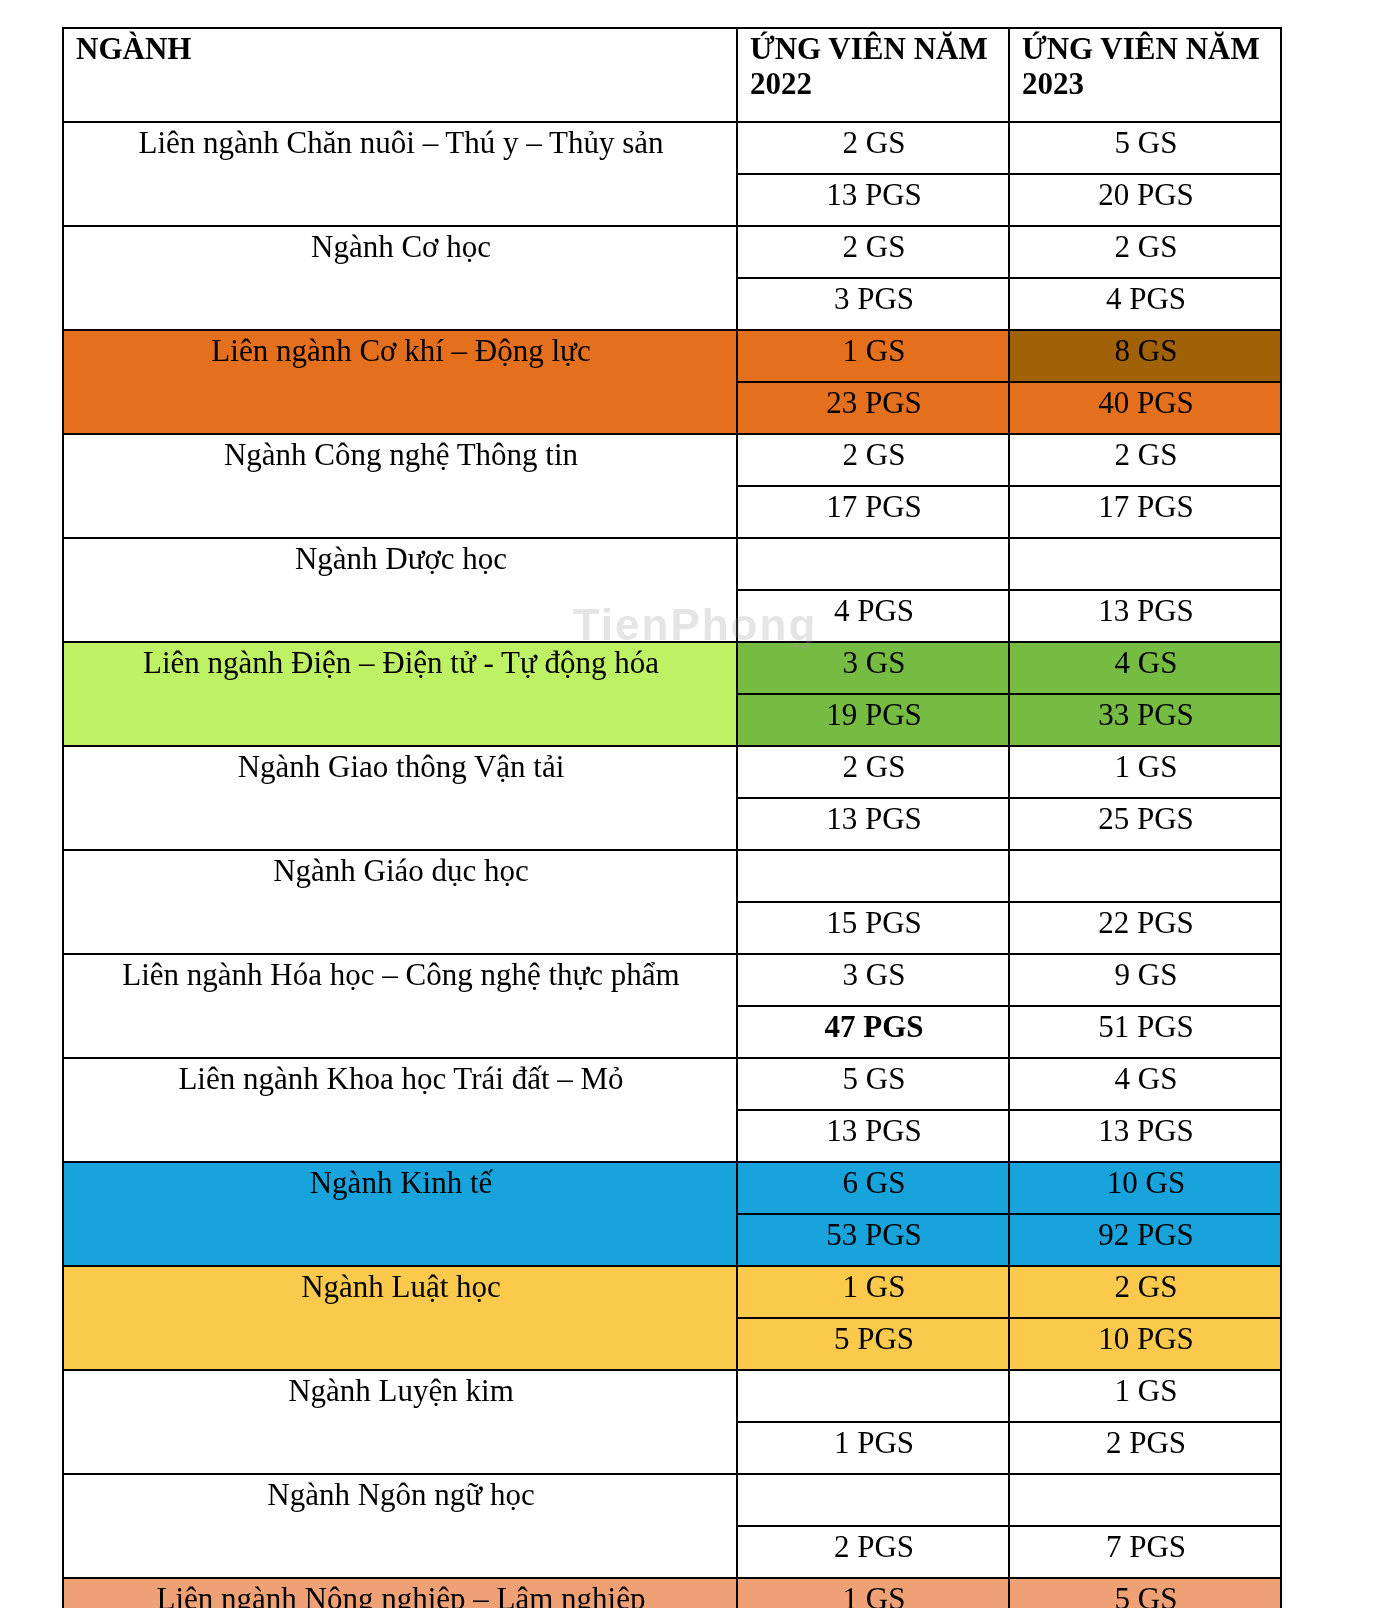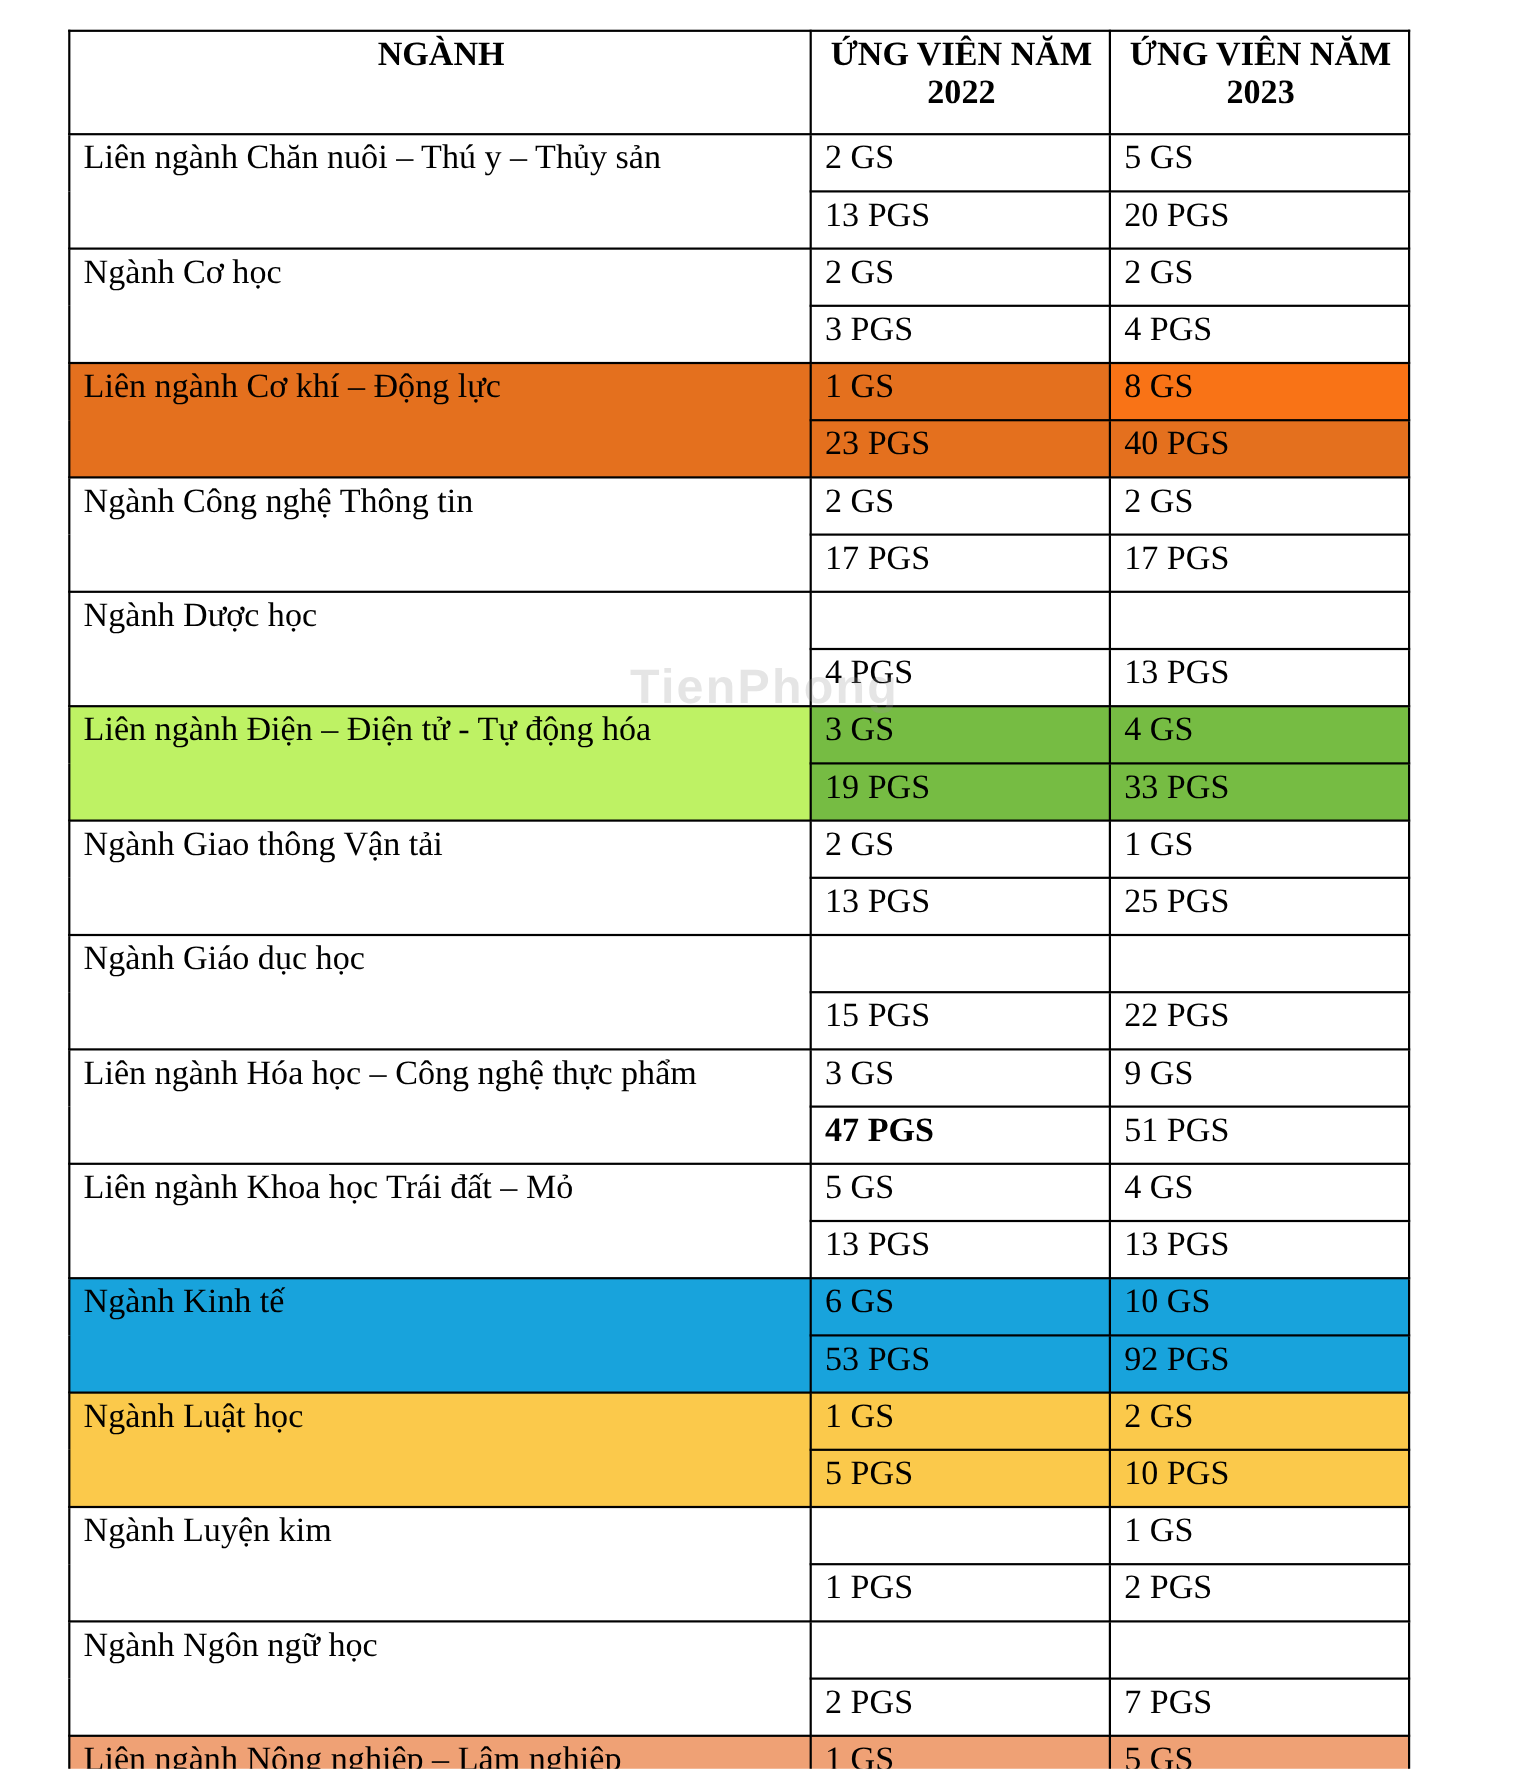--- a/index.html
+++ b/index.html
@@ -46,37 +46,37 @@
     background-clip: padding-box;
   }
   col.c-name { width: 674px; }
   col.c-y1   { width: 272px; }
   col.c-y2   { width: 272px; }
 
   th.head {
     font-family: "Liberation Serif", serif;
     font-weight: bold;
     font-size: 31px;
-    text-align: center;
+    text-align: left;
     vertical-align: top;
     padding-top: 10px;
     padding-bottom: 10px;
     height: 86px;
   }
   td.name {
     vertical-align: top;
     padding-top: 6px;
   }
   td.val {
     vertical-align: top;
     padding-top: 6px;
     padding-left: 14px;
     height: 38px;
   }
-  tr.r { height: 48px; }
+  tr.r { height: 48px; text-align: center; }
   .nm-tall { height: 96px; }
 </style>
 </head>
 <body>
 
 <div class="watermark">TienPhong</div>
 
 <table class="grid">
   <colgroup>
     <col class="c-name">
@@ -105,21 +105,21 @@
         <td class="val" style="background: rgb(255, 255, 255);">2 GS</td>
         <td class="val" style="background: rgb(255, 255, 255);">2 GS</td>
       </tr>
       <tr class="r">
         <td class="val" style="background: rgb(255, 255, 255);">3 PGS</td>
         <td class="val" style="background: rgb(255, 255, 255);">4 PGS</td>
       </tr>
       <tr class="r">
         <td class="name nm-tall" rowspan="2" style="background: rgb(228, 112, 30);">Liên ngành Cơ khí – Động lực</td>
         <td class="val" style="background: rgb(228, 112, 30);">1 GS</td>
-        <td class="val" style="background: #f97316;">8 GS</td>
+        <td class="val" style="background: #a16207;">8 GS</td>
       </tr>
       <tr class="r">
         <td class="val" style="background: rgb(228, 112, 30);">23 PGS</td>
         <td class="val" style="background: rgb(228, 112, 30);">40 PGS</td>
       </tr>
       <tr class="r">
         <td class="name nm-tall" rowspan="2" style="background: rgb(255, 255, 255);">Ngành  Công nghệ Thông tin</td>
         <td class="val" style="background: rgb(255, 255, 255);">2 GS</td>
         <td class="val" style="background: rgb(255, 255, 255);">2 GS</td>
       </tr>

